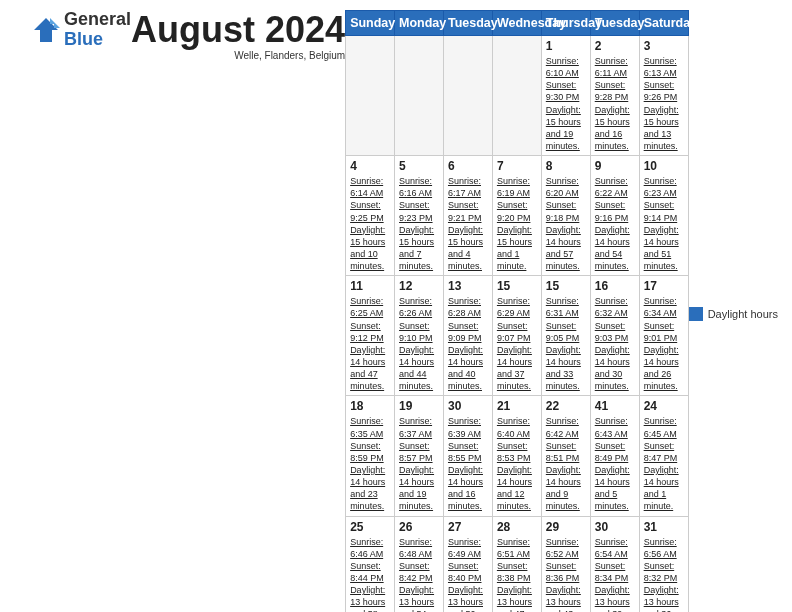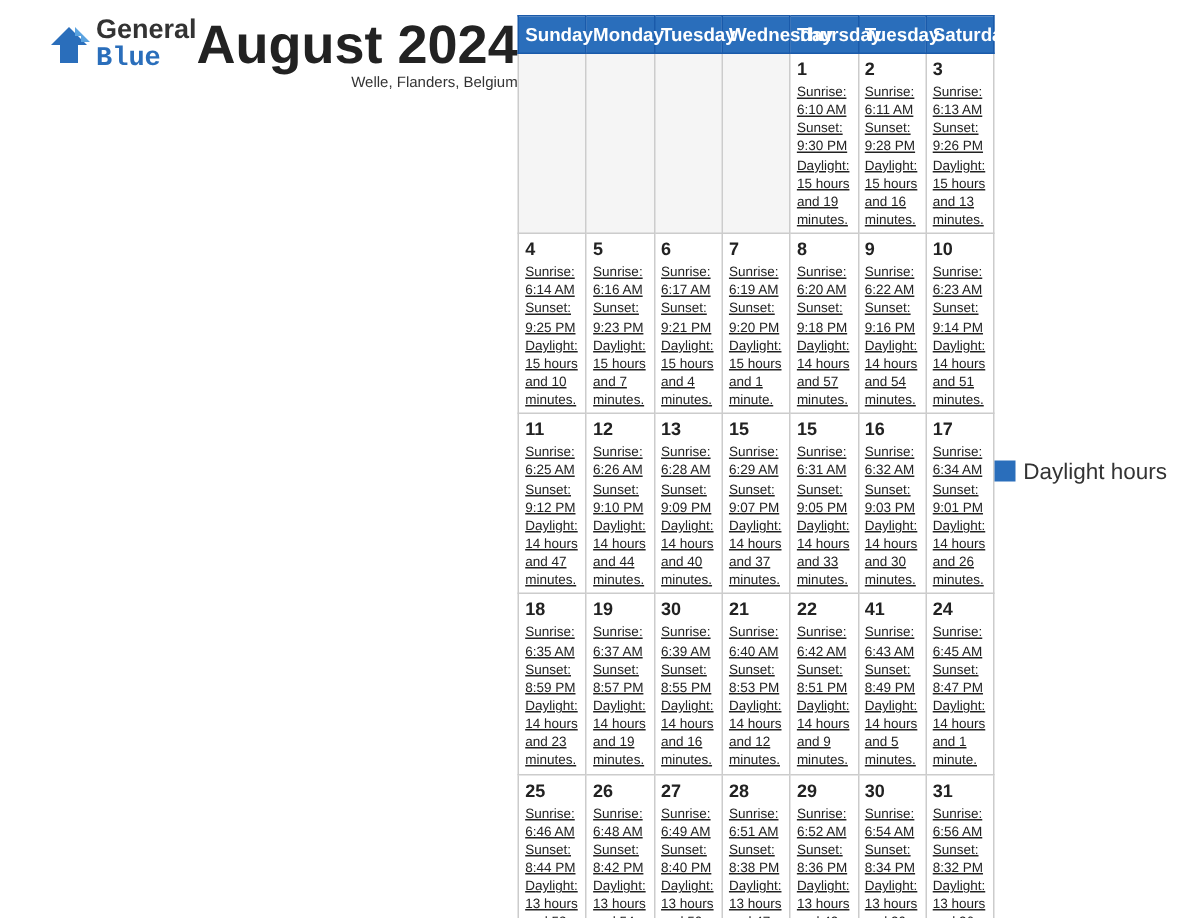--- a/index.html
+++ b/index.html
@@ -34,21 +34,20 @@
     }
     .logo-general {
       font-size: 18px;
       font-weight: bold;
       color: #333;
     }
     .logo-blue {
       font-size: 18px;
       font-weight: bold;
       color: #2a6ebb;
-      font-family: Liberation Mono, monospace;
     }
     .logo-icon {
       width: 28px;
       height: 28px;
       margin-right: 4px;
     }
     .title-block {
       text-align: right;
     }
     .month-title {
@@ -101,21 +100,21 @@
     .day-info {
       font-size: 9px;
       line-height: 1.35;
       color: #222;
       text-decoration: underline;
     }
     .legend {
       display: flex;
       align-items: center;
       margin-top: 16px;
-      font-size: 15px;
+      font-size: 11px;
       color: #333;
     }
     .legend-box {
       width: 14px;
       height: 14px;
       background: #2a6ebb;
       display: inline-block;
       margin-right: 5px;
     }
   </style>

